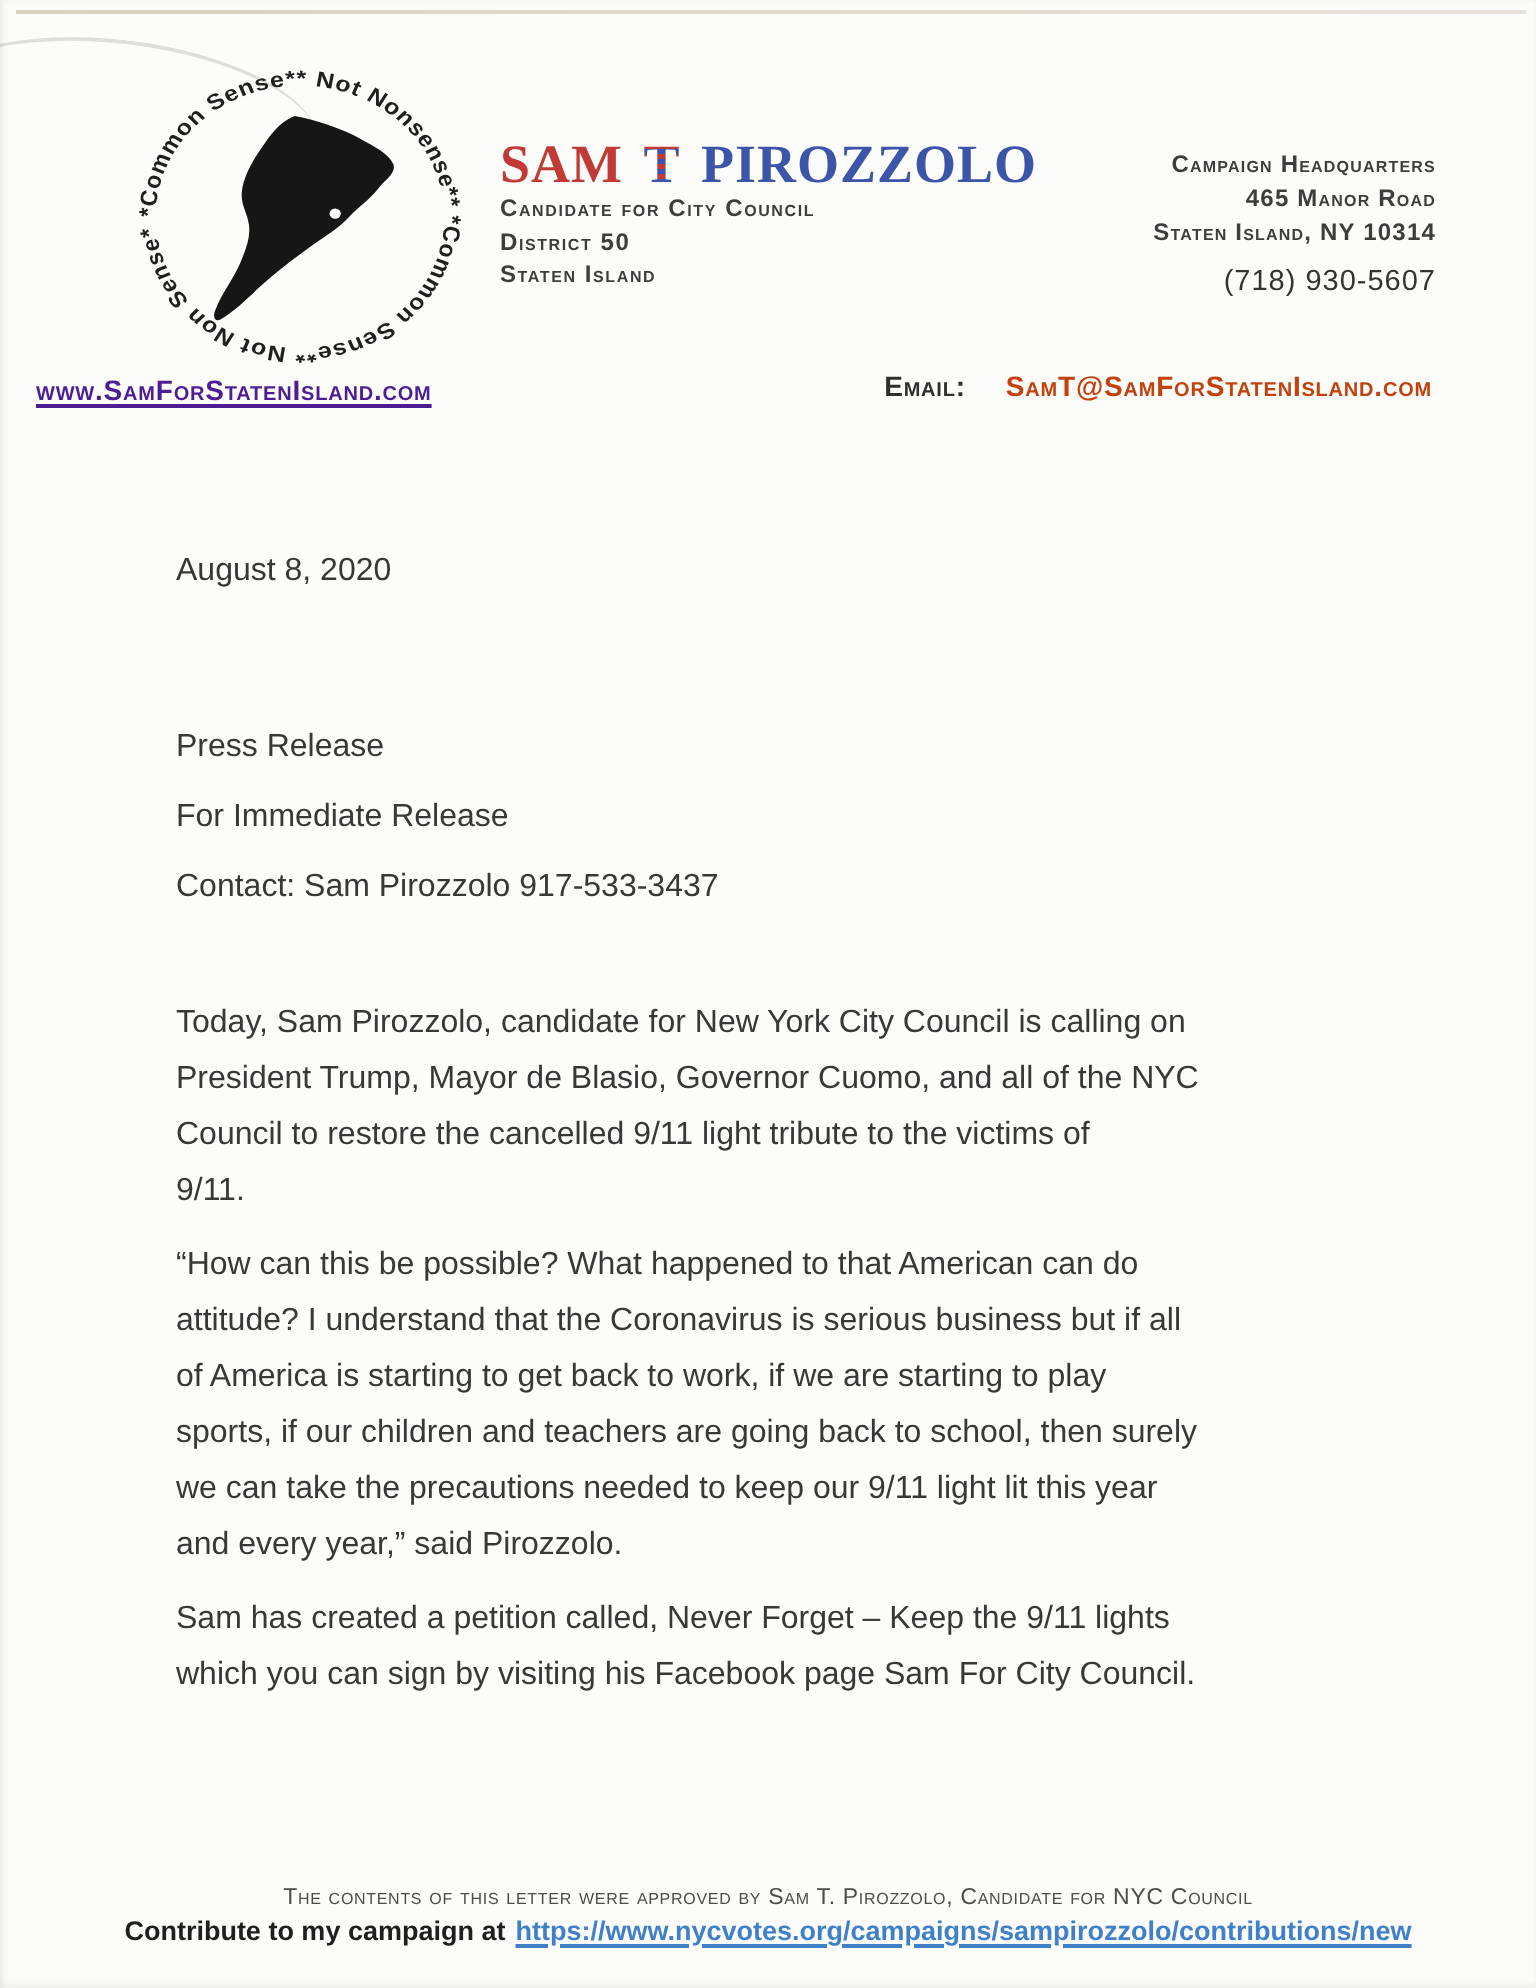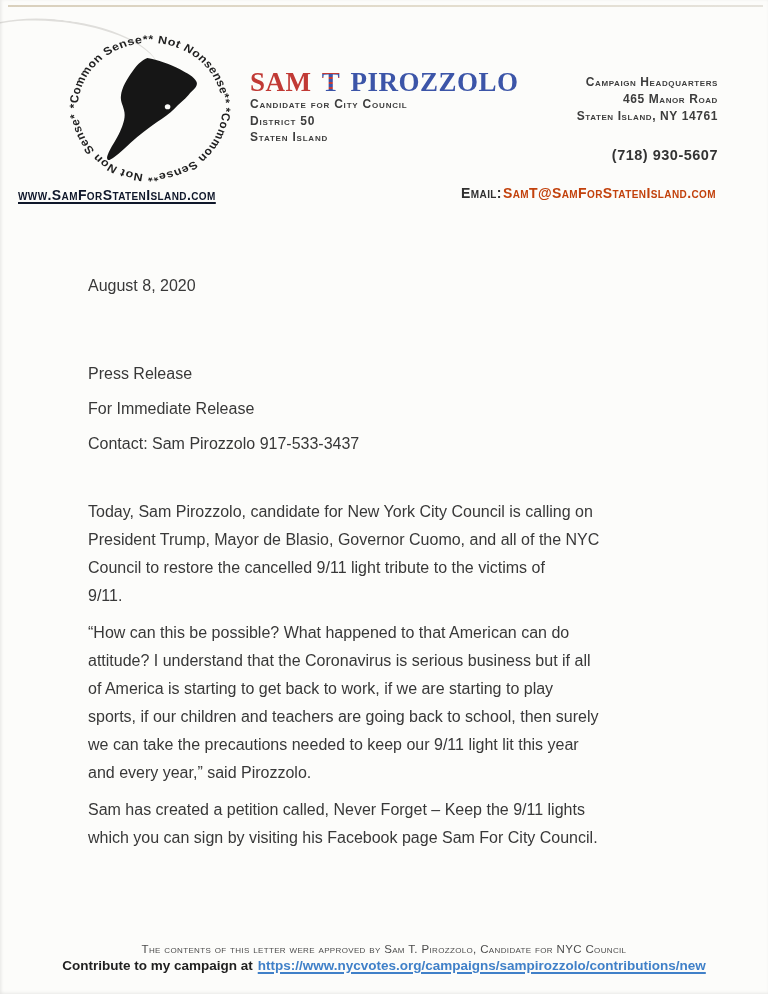--- a/index.html
+++ b/index.html
@@ -30,28 +30,28 @@
     background:repeating-linear-gradient(180deg,#c13a35 0 2.5px,#3c55a8 2.5px 5px);
     -webkit-background-clip:text; background-clip:text;
     color:#b04048; -webkit-text-fill-color:transparent; }
   .name-blue { color:#3c55a8; }
   .title-sub { font-size:12px; font-weight:bold; font-variant:small-caps;
     letter-spacing:.8px; color:#3d3d3d; line-height:16.5px; }
 
   .hq-block { position:absolute; right:50px; top:74px; text-align:right; }
   .hq-line { font-size:12px; font-weight:bold; font-variant:small-caps;
     letter-spacing:.6px; color:#3d3d3d; line-height:17px; }
-  .hq-phone { margin-top:22px; font-size:14.5px; font-weight:bold; color:#333; letter-spacing:.5px; }
+  .hq-phone { margin-top:8px; font-size:14.5px; font-weight:normal; color:#333; letter-spacing:.5px; }
 
   .www-link { position:absolute; left:18px; top:187px; font-size:14px; font-weight:bold;
-    font-variant:small-caps; letter-spacing:.4px; color:#0f172a; cursor:pointer;
+    font-variant:small-caps; letter-spacing:.4px; color:#4c1d95; cursor:pointer;
     text-decoration:underline; text-decoration-thickness:1.5px; text-underline-offset:2px; }
   .email-line { position:absolute; right:52px; top:185px; font-size:14px; font-weight:bold;
     font-variant:small-caps; letter-spacing:.4px; white-space:nowrap; }
-  .email-label { color:#2f2f2f; margin-right:1px; }
+  .email-label { color:#2f2f2f; margin-right:20px; }
   .email-link { color:#c2410c; cursor:pointer;
     text-decoration-thickness:1.5px; text-underline-offset:2px; }
 
   
   .letter-body { position:absolute; left:88px; top:272px; width:634px;
     color:#383838; font-size:16px; line-height:28px; }
   .letter-body p { margin:0; }
   .intro-first { margin-top:60px !important; }
   .intro-next  { margin-top:7px !important; }
   .para1 { margin-top:40px !important; }
@@ -105,21 +105,21 @@
       <span class="name-blue">PIROZZOLO</span>
     </div>
     <div class="title-sub">Candidate for City Council</div>
     <div class="title-sub">District 50</div>
     <div class="title-sub">Staten Island</div>
   </div>
 
   <div class="hq-block">
     <div class="hq-line">Campaign Headquarters</div>
     <div class="hq-line">465 Manor Road</div>
-    <div class="hq-line">Staten Island, NY 14761</div>
+    <div class="hq-line">Staten Island, NY 10314</div>
     <div class="hq-phone">(718) 930-5607</div>
   </div>
 
   <a class="www-link">www.SamForStatenIsland.com</a>
   <div class="email-line">
     <span class="email-label">Email:</span><a class="email-link">SamT@SamForStatenIsland.com</a>
   </div>
 
   <div class="letter-body">
     <p>August 8, 2020</p>

